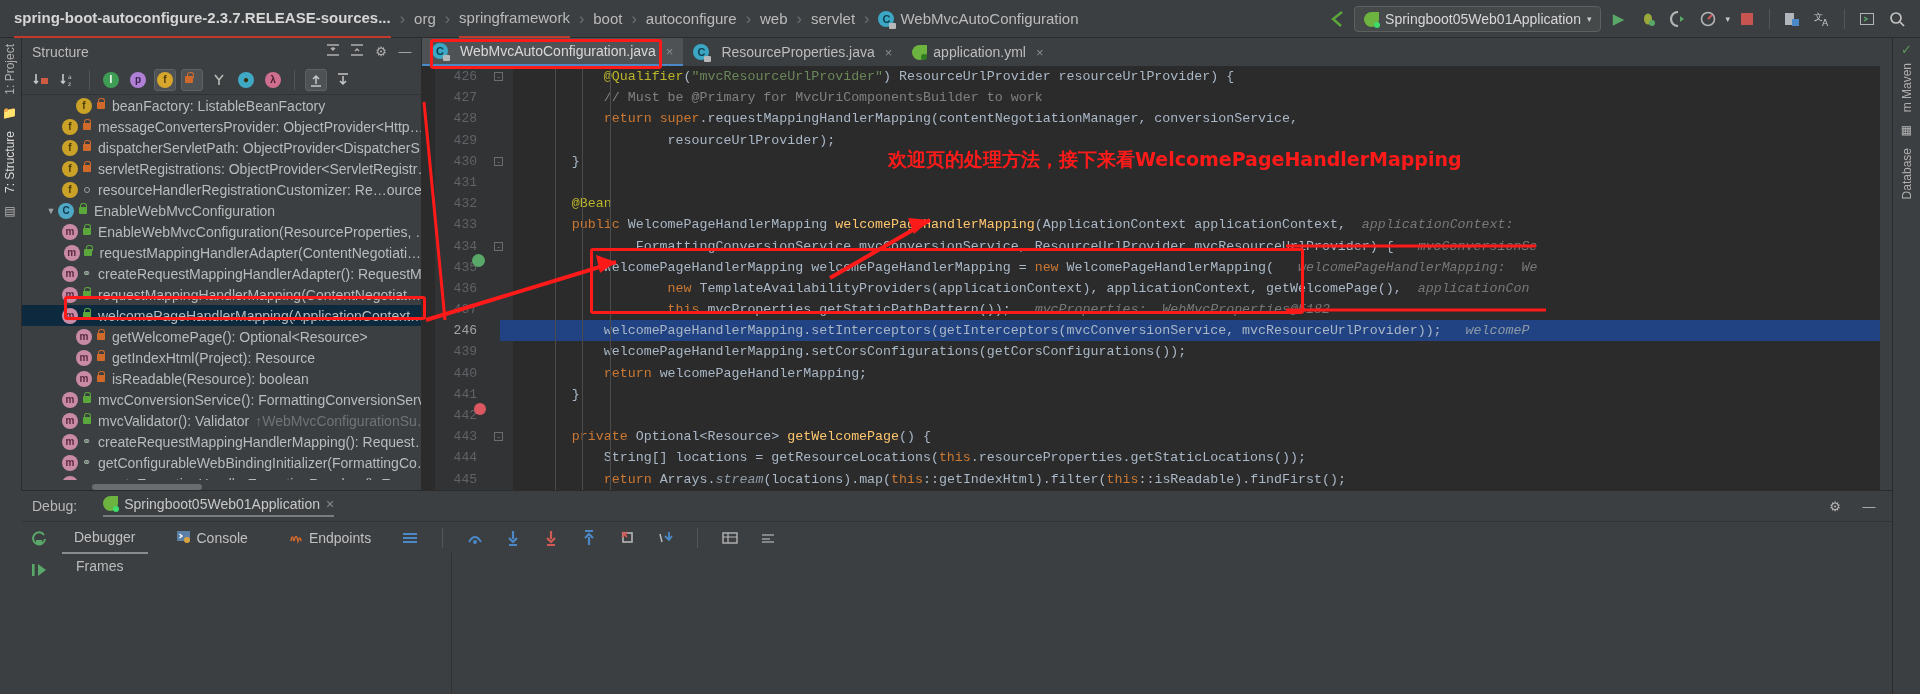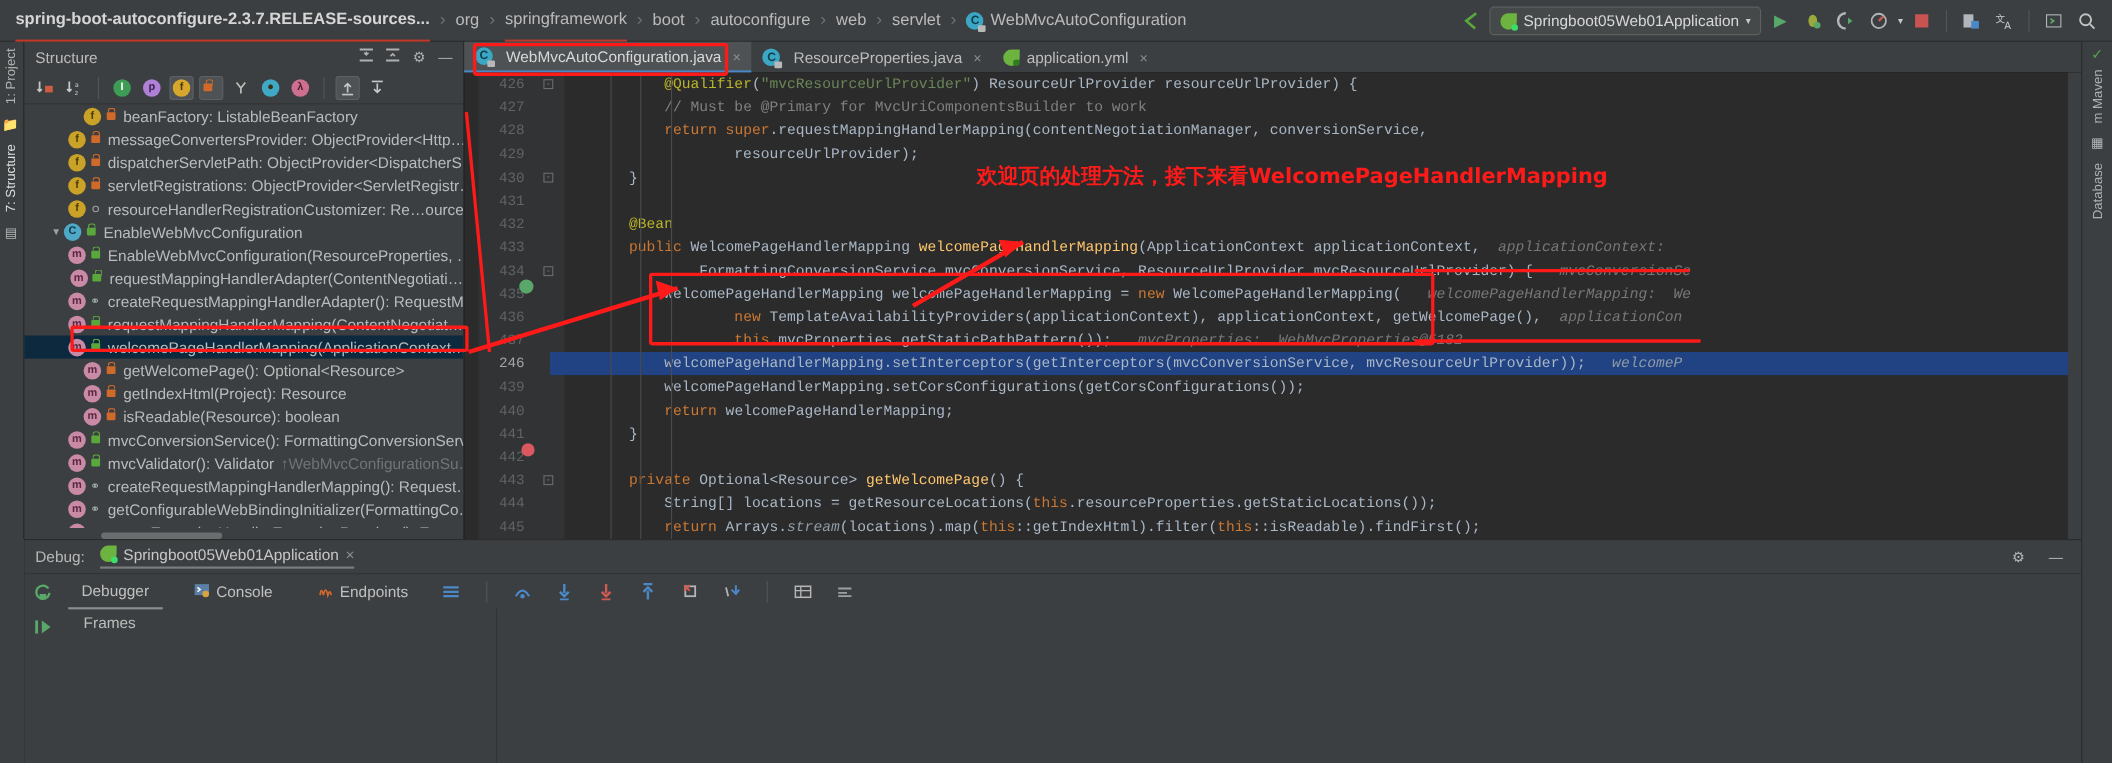--- a/index.html
+++ b/index.html
@@ -222,21 +222,21 @@
     display: flex; flex-direction: column; align-items: center;
   }
   .check { color: #5a9e5a; font-size: 13px; margin-top: 4px; }
 
   
   .debugpanel {
     position: absolute; left: 22px; top: 490px; right: 28px; bottom: 0;
     background: #3c3f41; border-top: 1px solid #2b2b2b;
   }
   .dbg-head { height: 30px; display: flex; align-items: center; padding-left: 10px; }
-  .dbg-lbl { color: #b8b8b8; font-size: 14px; margin-right: 14px; }
+  .dbg-lbl { color: #b8b8b8; font-size: 14px; margin-right: 26px; }
   .dbg-cfg {
     display: flex; align-items: center; gap: 6px; color: #c8c8c8; font-size: 14px;
     border-bottom: 2px solid #7a7d7e; padding-bottom: 3px;
   }
   .dbg-right { margin-left: auto; display: flex; align-items: center; gap: 12px; padding-right: 12px; }
   .dbg-tabs {
     height: 32px; display: flex; align-items: center; gap: 16px;
     padding-left: 8px; border-top: 1px solid #323232;
   }
   .dtab {

